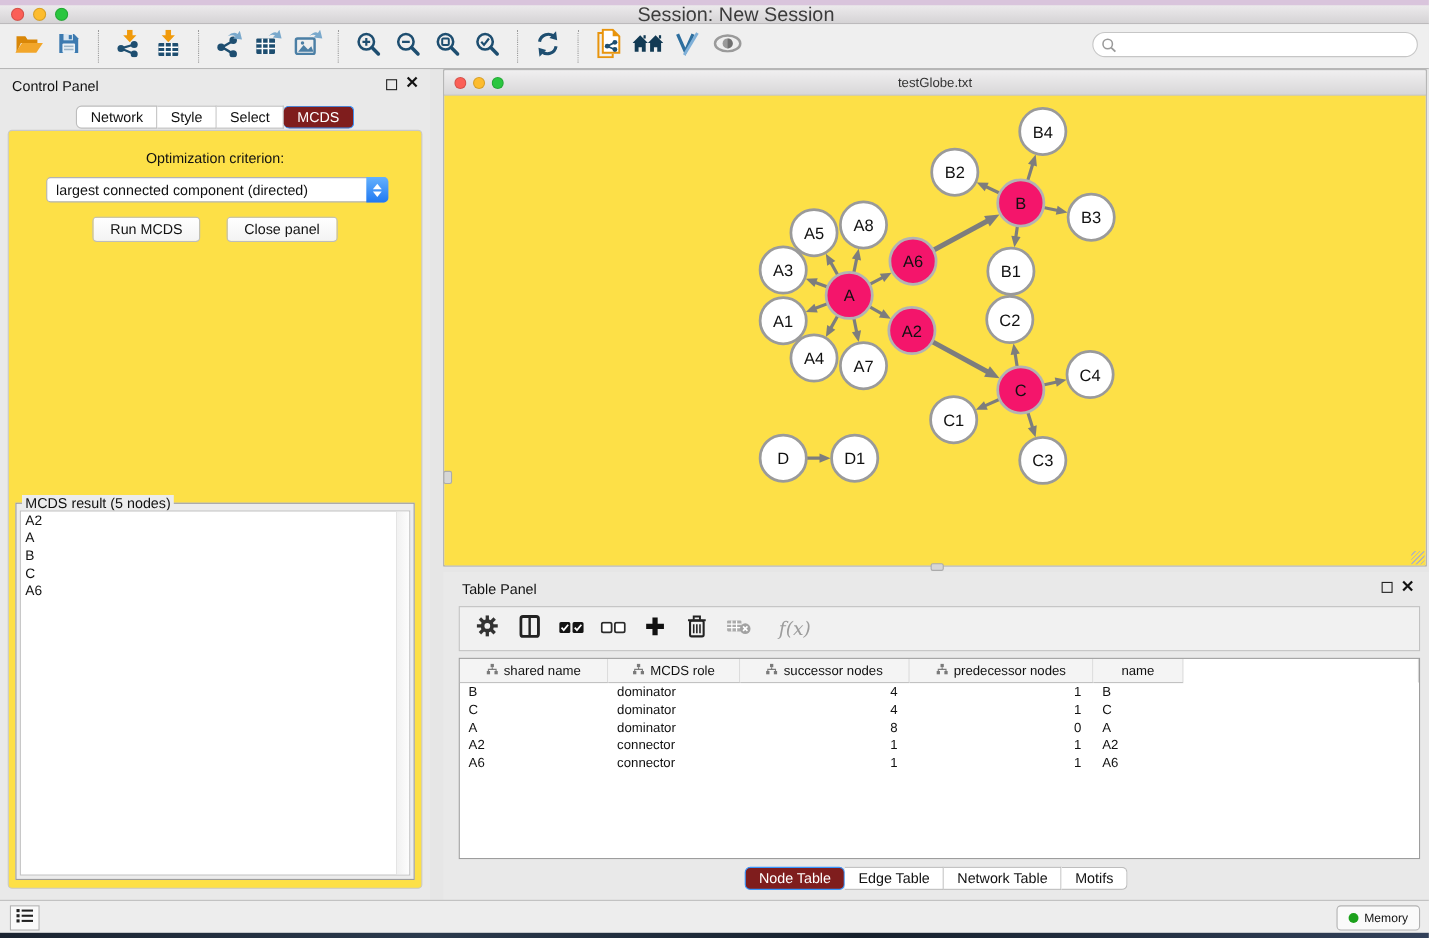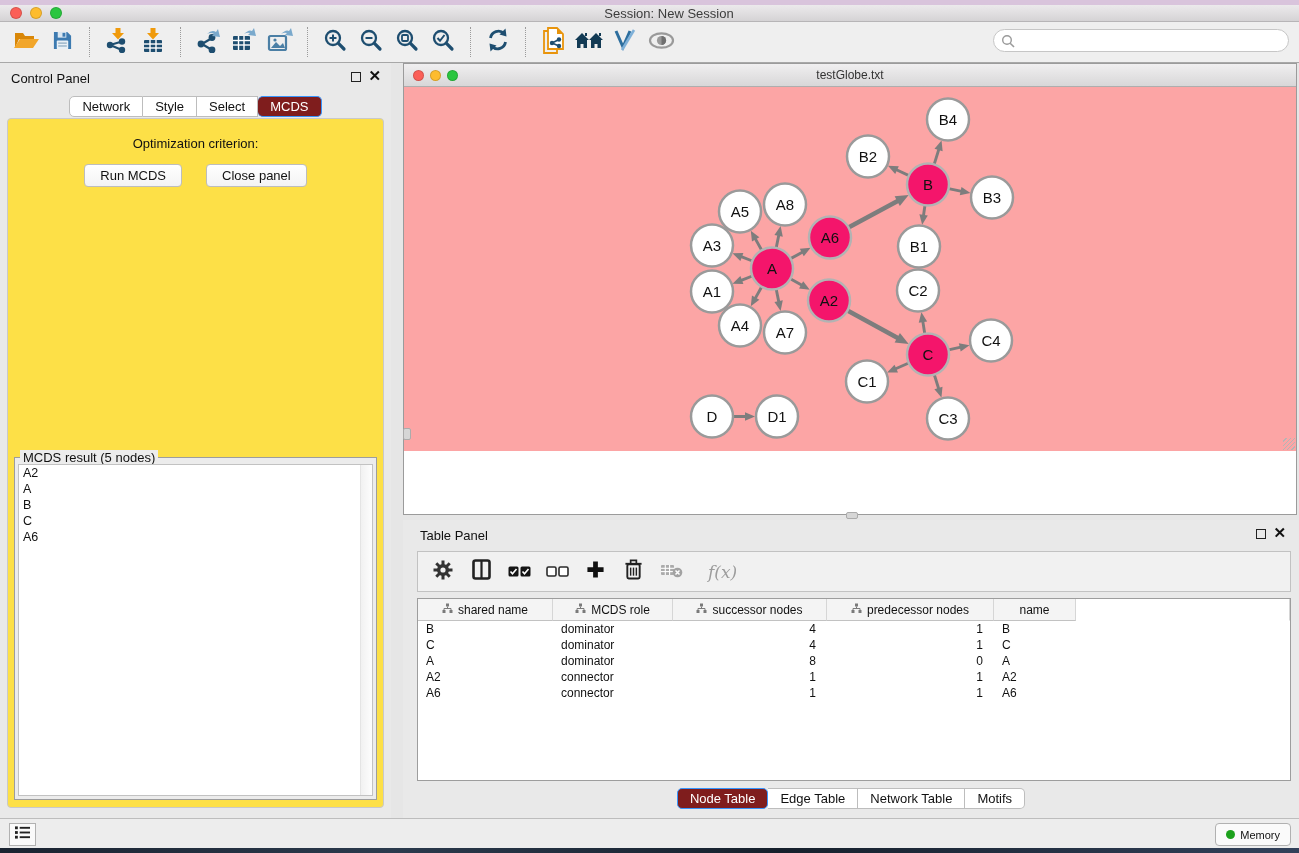--- a/index.html
+++ b/index.html
@@ -4,21 +4,21 @@
 <style>
   * { margin:0; padding:0; box-sizing:border-box; }
   html,body { width:1299px; height:853px; overflow:hidden; font-family:"Liberation Sans", sans-serif; }
   body { background:#e9e9e9; position:relative; }
 
   
   .menustrip { position:absolute; left:0; top:0; width:1299px; height:5px; background:#d9c4dc; }
   .titlebar { position:absolute; left:0; top:5px; width:1299px; height:17px;
     background:linear-gradient(#eceaec,#d5d3d5); border-bottom:1px solid #b7b5b7;
     display:flex; align-items:center; }
-  .title-text { position:absolute; left:0; right:0; text-align:center; font-size:13px; color:#3c3c3c;padding-left:39px; }
+  .title-text { position:absolute; left:0; right:0; text-align:center; font-size:18px; color:#3c3c3c;padding-left:39px; }
   .lights { display:flex; gap:8px; margin-left:10px; z-index:2; }
   .light { width:12px; height:12px; border-radius:50%; border:1px solid rgba(0,0,0,.15); }
   .light.red{background:#fb5f57;} .light.yellow{background:#fdbc2e;} .light.green{background:#2ac63f;}
 
   
   .toolbar { position:absolute; left:0; top:22px; width:1299px; height:41px; background:#efefef;
     border-bottom:1px solid #a8a8a8; display:flex; align-items:center; padding-left:8px; }
   .tb-btn { width:36px; height:34px; display:flex; align-items:center; justify-content:center; cursor:default; }
   .tb-sep { width:1px; height:30px; border-left:1px dotted #9b9b9b; margin:0 9px; }
   .search-wrap { position:absolute; right:10px; top:7px; }
@@ -65,21 +65,21 @@
     background:linear-gradient(to right,#f1f1f1,#fdfdfd); border-left:1px solid #e4e4e4; }
 
   
   .net-window { position:absolute; left:403px; top:0; width:894px; height:452px;
     border:1px solid #9b9b9b; background:#fff; }
   .net-titlebar { position:relative; height:23px; background:linear-gradient(#f0eff0,#d8d7d8);
     border-bottom:1px solid #aeaeae; display:flex; align-items:center; }
   .net-title { position:absolute; left:0; right:0; text-align:center; font-size:12px; color:#333; }
   .net-lights { display:flex; gap:6px; margin-left:9px; z-index:2; }
   .net-lights .light { width:11px; height:11px; }
-  .net-canvas { position:relative; width:892px; height:364px; background:#fca5a5; }
+  .net-canvas { position:relative; width:892px; height:427px; background:#fde047; }
   .resize-grip { position:absolute; right:1px; bottom:1px; width:12px; height:12px;
     background:repeating-linear-gradient(135deg, transparent 0 2px, #b5b5b5 2px 3px); }
   .split-handle-v { position:absolute; left:-1px; top:341px; width:8px; height:12px;
     background:#d6d6d6; border:1px solid #ababab; border-radius:2px; }
   .split-handle-h { position:absolute; left:442px; bottom:-5px; width:12px; height:7px;
     background:#d6d6d6; border:1px solid #ababab; border-radius:2px; z-index:5; }
 
   
   .table-panel { position:absolute; left:403px; top:457px; width:896px; height:298px; background:#e9e9e9; }
   .tp-header { position:relative; height:26px; }
@@ -289,20 +289,27 @@
       <span class="close-btn">✕</span>
     </div>
     <div class="cp-tabs" id="cp-tabs">
         <div class="seg">Network</div>
         <div class="seg">Style</div>
         <div class="seg">Select</div>
         <div class="seg active">MCDS</div>
       </div>
     <div class="cp-content">
       <div class="opt-label">Optimization criterion:</div>
+      <div class="opt-select">
+        <span class="opt-text">largest connected component (directed)</span>
+        <span class="opt-spinner">
+            <span class="spin-up"></span>
+            <span class="spin-dn"></span>
+          </span>
+      </div>
       <div class="cp-buttons">
         <button class="mac-btn">Run MCDS</button>
         <button class="mac-btn">Close panel</button>
       </div>
       <div class="result-group">
         <span class="result-legend">MCDS result (5 nodes)</span>
         <div class="result-list" id="result-list">
           <div class="result-scroll"></div>
         <div class="result-item">A2</div>
             <div class="result-item">A</div>

